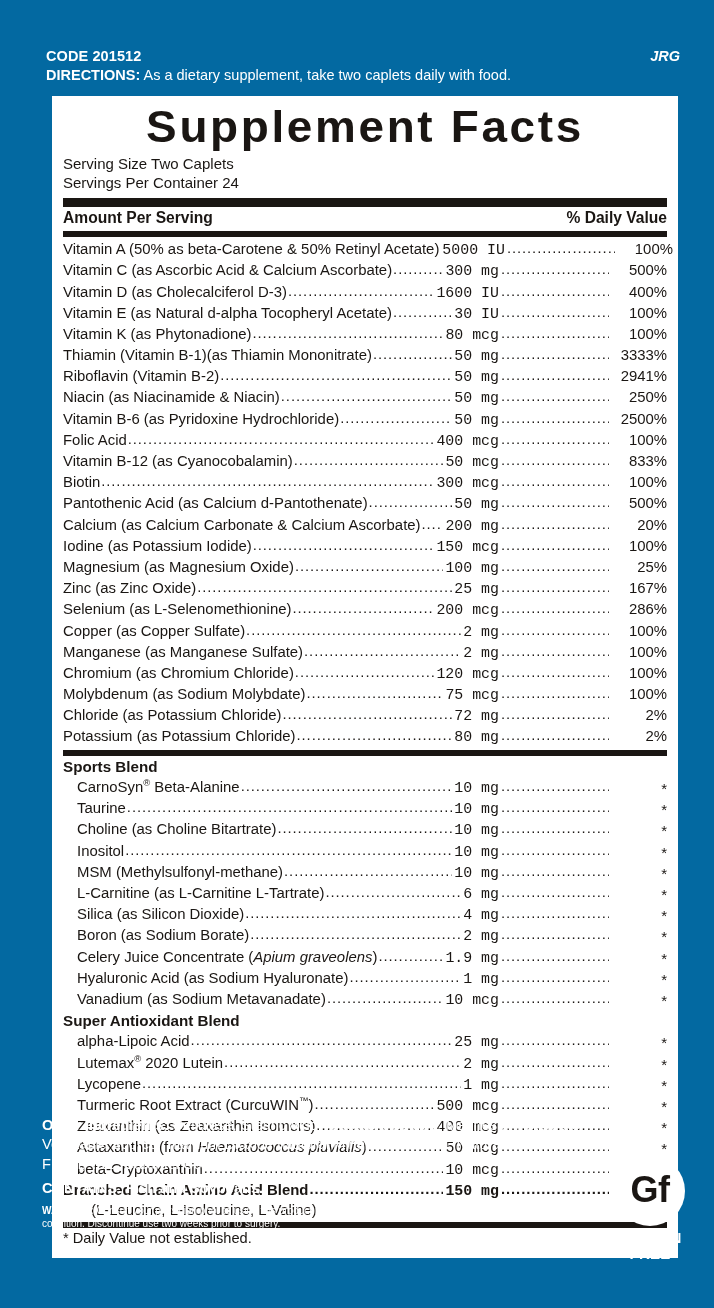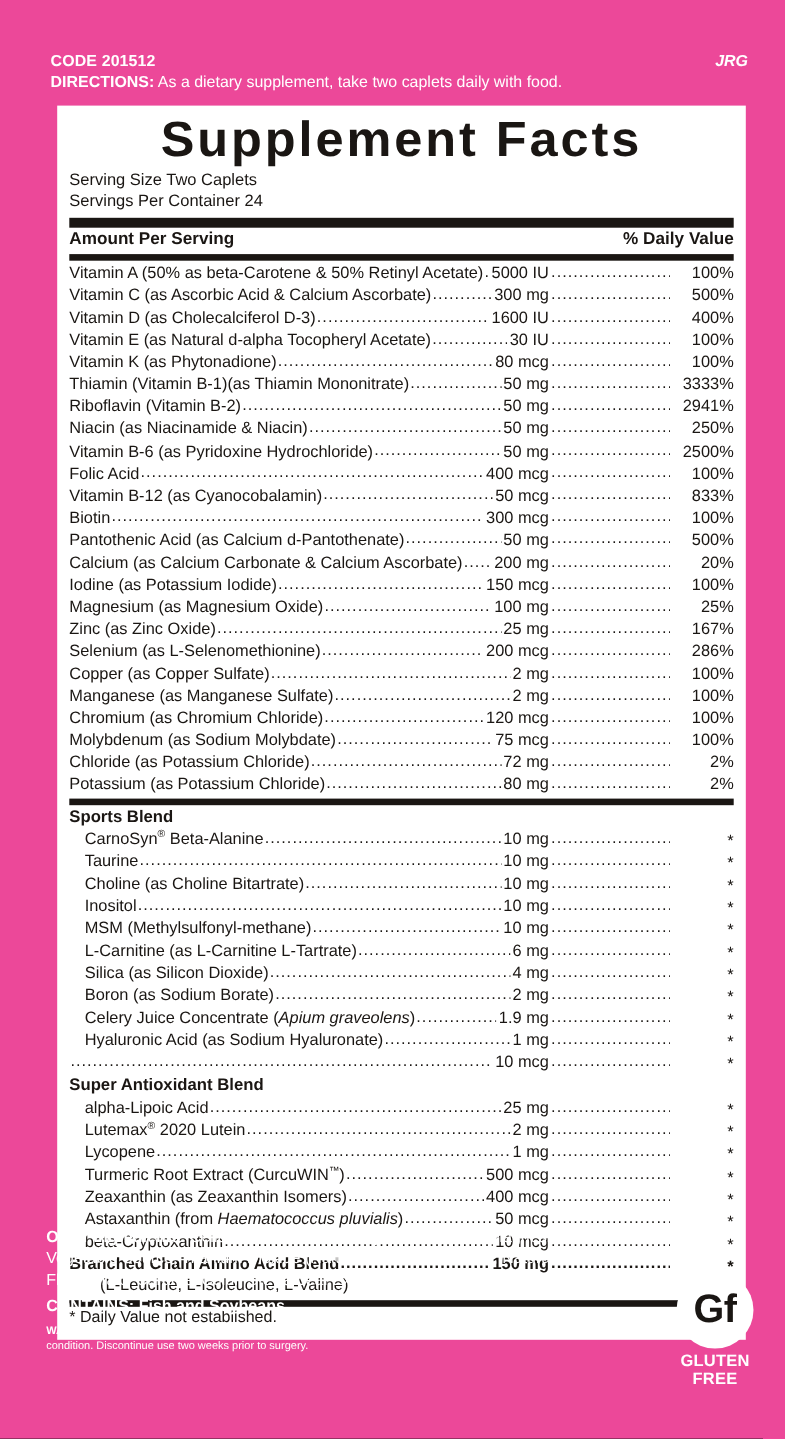--- a/index.html
+++ b/index.html
@@ -9,21 +9,21 @@
     height: 1308px;
     background: #0a0a0a;
     font-family: "Liberation Sans", sans-serif;
     -webkit-font-smoothing: antialiased;
   }
 
   .label-root {
     position: relative;
     width: 714px;
     height: 1308px;
-    background: #ec4899;
+    background: #0369a1;
     overflow: hidden;
   }
 
   
   .top-band {
     position: absolute;
     left: 0; top: 0;
     width: 714px;
     height: 92px;
     color: #ffffff;
@@ -125,20 +125,21 @@
   }
   .nrow .dots::before {
     content: "........................................................................................................................................................";
     letter-spacing: 0.9px;
     font-size: 14.9px;
   }
   .nrow .amt {
     flex: 0 0 auto;
     text-align: center;
     padding-left: 1px;
+    font-family: Liberation Mono, monospace;
   }
   .nrow .dots2 {
     flex: 0 0 108px;
     overflow: hidden;
     margin: 0 2px;
     position: relative;
     top: -1px;
   }
   .nrow .dots2::before {
     content: "...................................................";
@@ -515,20 +516,21 @@
           <span class="dv star">*</span>
         </div>
         <div class="nrow indent">
           <span class="nm">Hyaluronic Acid (as Sodium Hyaluronate)</span>
           <span class="dots"></span>
           <span class="amt">1 mg</span>
           <span class="dots2"></span>
           <span class="dv star">*</span>
         </div>
         <div class="nrow indent">
+          <span class="nm">Vanadium (as Sodium Metavanadate)</span>
           <span class="dots"></span>
           <span class="amt">10 mcg</span>
           <span class="dots2"></span>
           <span class="dv star">*</span>
         </div>
       </div>
 
     <div class="group-head">Super Antioxidant Blend</div>
     <div id="antiox-rows">
         <div class="nrow indent">

